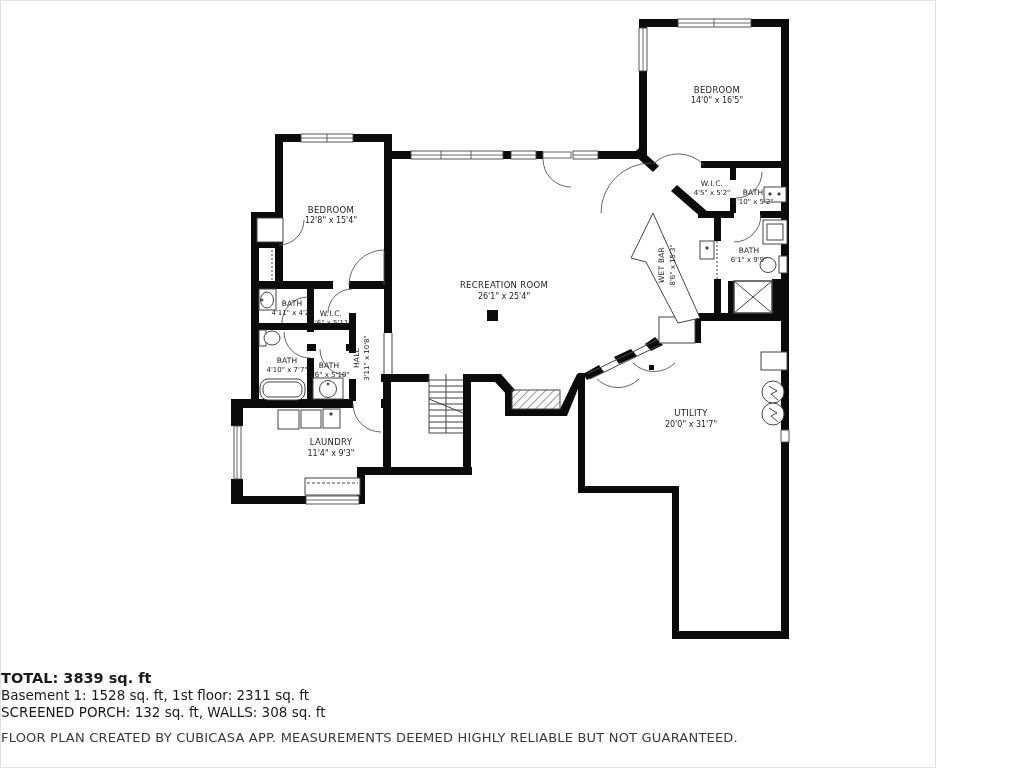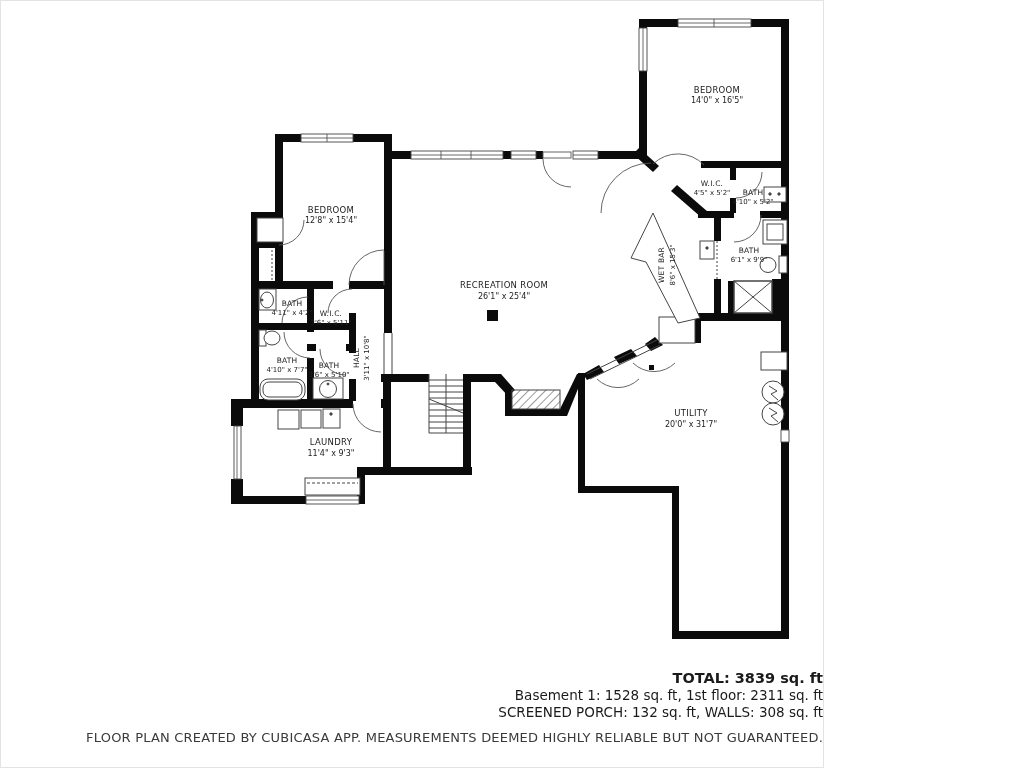--- a/index.html
+++ b/index.html
@@ -1,20 +1,20 @@
 <!DOCTYPE html>
 <html><head>
 <meta charset="utf-8">
 <style>
   html,body{margin:0;padding:0;background:#fff;}
-  .page{position:relative;width:824px;height:768px;background:#ffffff;border:1px solid #e3e3e3;box-sizing:border-box;overflow:hidden;font-family:"DejaVu Sans","Liberation Sans",sans-serif;}
+  .page{position:relative;width:936px;height:768px;background:#ffffff;border:1px solid #e3e3e3;box-sizing:border-box;overflow:hidden;font-family:"DejaVu Sans","Liberation Sans",sans-serif;}
   .plan-svg{position:absolute;left:0;top:0;}
-  .summary{position:absolute;left:0;right:0;top:668px;text-align:right;color:#1a1a1a;}
+  .summary{position:absolute;left:0;right:0;top:668px;text-align:left;color:#1a1a1a;}
   .summary .total{font-size:14.5px;font-weight:bold;line-height:1.25;}
-  .summary .line{font-size:13.5px;line-height:1.25;margin-left:29px;}
+  .summary .line{font-size:13.5px;line-height:1.25;}
   .summary .disclaimer{font-size:13px;color:#3a3a3a;margin-top:9px;letter-spacing:.2px;}
   text{fill:#222;}
   .rm{font-size:8.5px;letter-spacing:.3px;}
   .dm{font-size:8px;}
   .rs{font-size:7.5px;letter-spacing:.2px;}
   .ds{font-size:7px;}
 </style>
 </head>
 <body>
 

